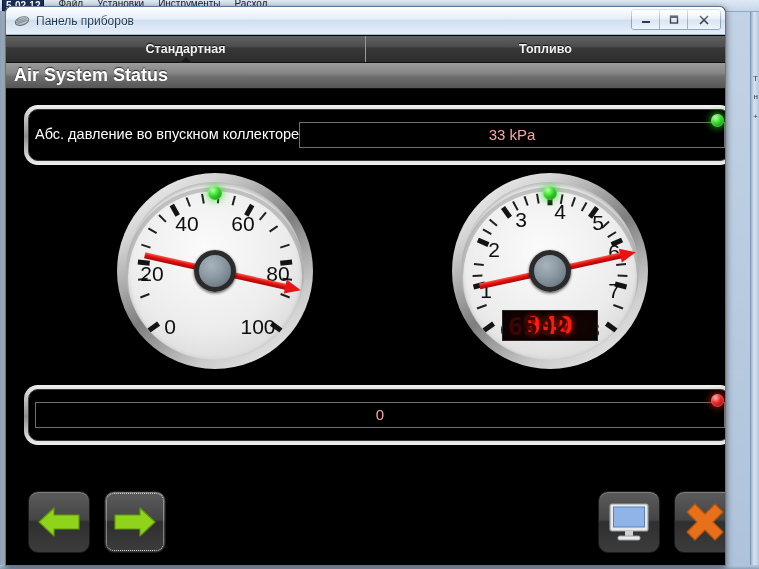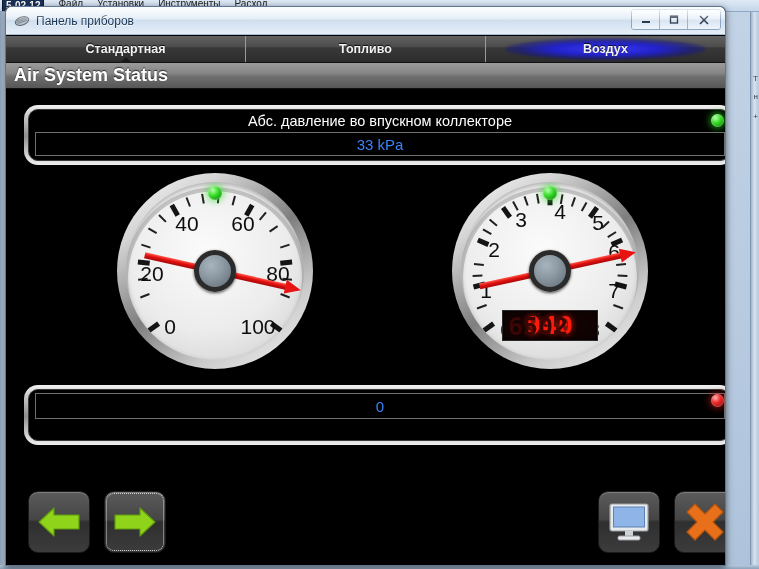--- a/index.html
+++ b/index.html
@@ -160,34 +160,34 @@
     padding: 4px;
     box-shadow: 0 2px 4px rgba(0,0,0,.8);
   }
   .readout-inner {
     position: relative;
     width: 100%; height: 100%;
     background: #000;
     border-radius: 10px;
     border: 1px solid #3a3a3a;
     padding: 2px 4px 4px 6px;
-    display: flex; flex-direction: column; align-items: center;
+    display: flex; flex-direction: row; align-items: center;
   }
   .readout-title {
     color: #ffffff; font-size: 14.5px; line-height: 19px;
     white-space: nowrap;
   }
   .readout-value-box {
     width: 100%; height: 26px; margin-top: 1px;
     border: 1px solid #6f6f6f;
     background: #000;
     display: flex; align-items: center; justify-content: center;
   }
   .readout-value {
-    color: #3b82f6; font-size: 15px; line-height: 17px;
+    color: #fca5a5; font-size: 15px; line-height: 17px;
   }
   .led {
     position: absolute; top: 4px; right: 5px;
     width: 13px; height: 13px; border-radius: 50%;
   }
   .led.green {
     background: radial-gradient(circle at 35% 30%, #b9ffb0 0%, #3ee02f 38%, #13a307 72%, #0a6a04 100%);
     box-shadow: 0 0 6px 2px rgba(40,220,30,.55), inset 0 0 2px rgba(255,255,255,.7);
   }
   .led.red {
@@ -348,23 +348,20 @@
     </div>
   </div>
 
   <div id="tabstrip">
     <div class="tab">
       <span class="tab-label">Стандартная</span>
       <span class="tab-caret"></span>
     </div>
     <div class="tab">
       <span class="tab-label">Топливо</span>
-    </div>
-    <div class="tab selected">
-      <span class="tab-label">Воздух</span>
     </div>
   </div>
 
   <div id="statusbar">
     <span id="status-text">Air System Status</span>
   </div>
 
   <div id="main">
 
     <div class="readout" id="readout-top">

